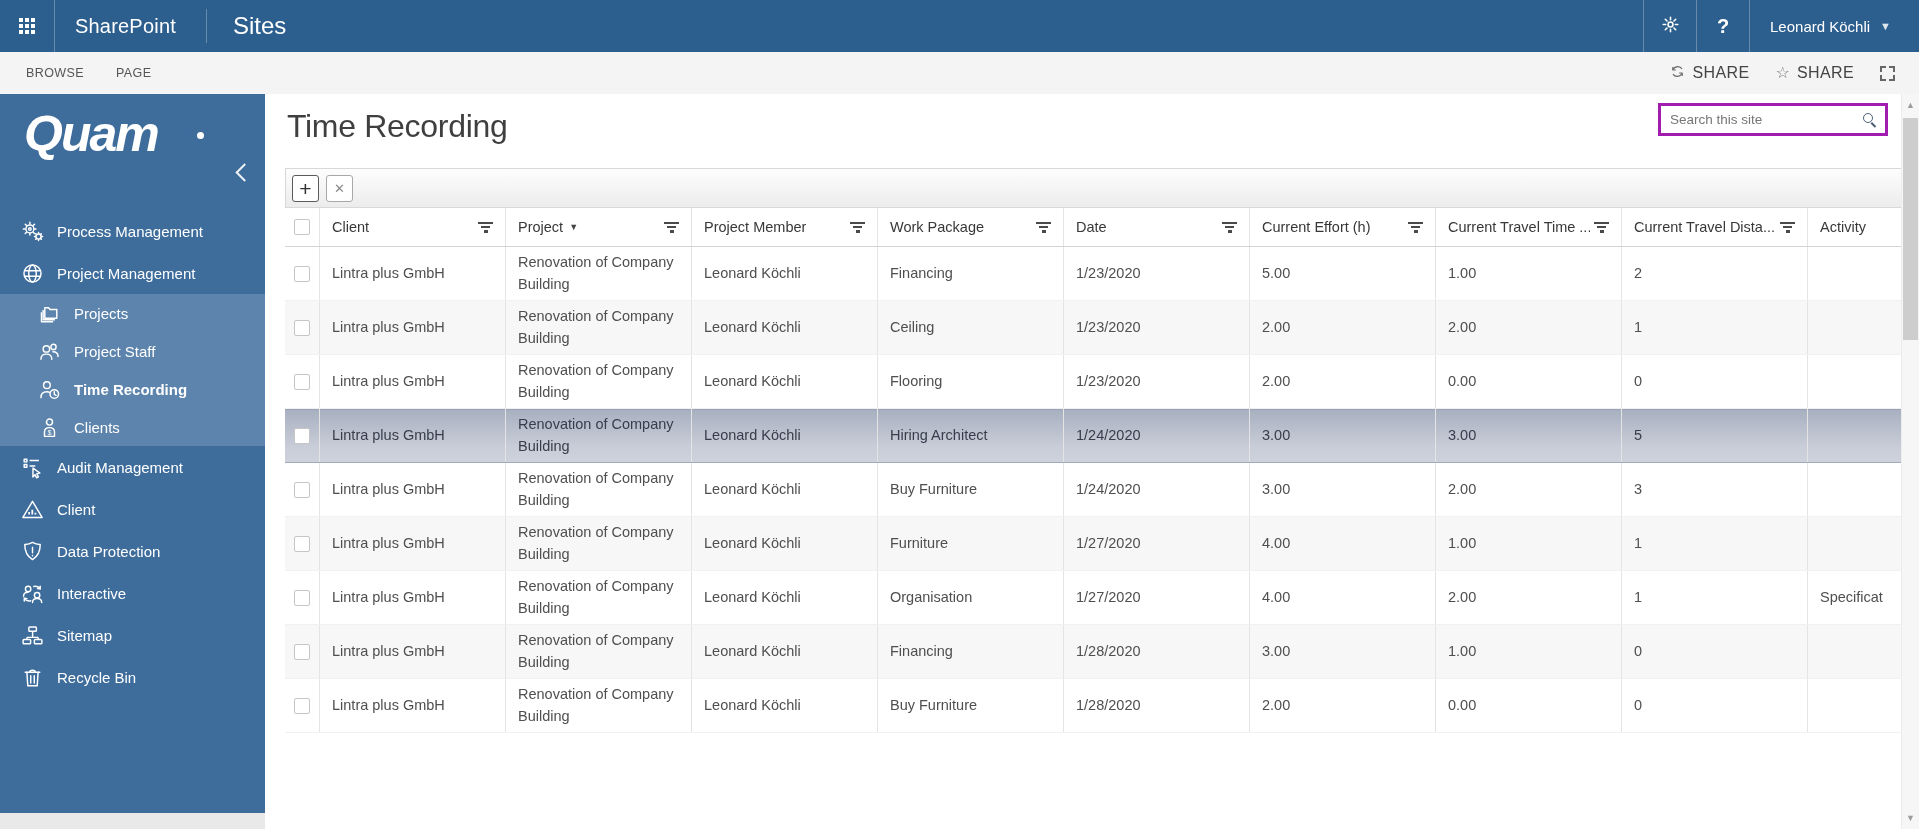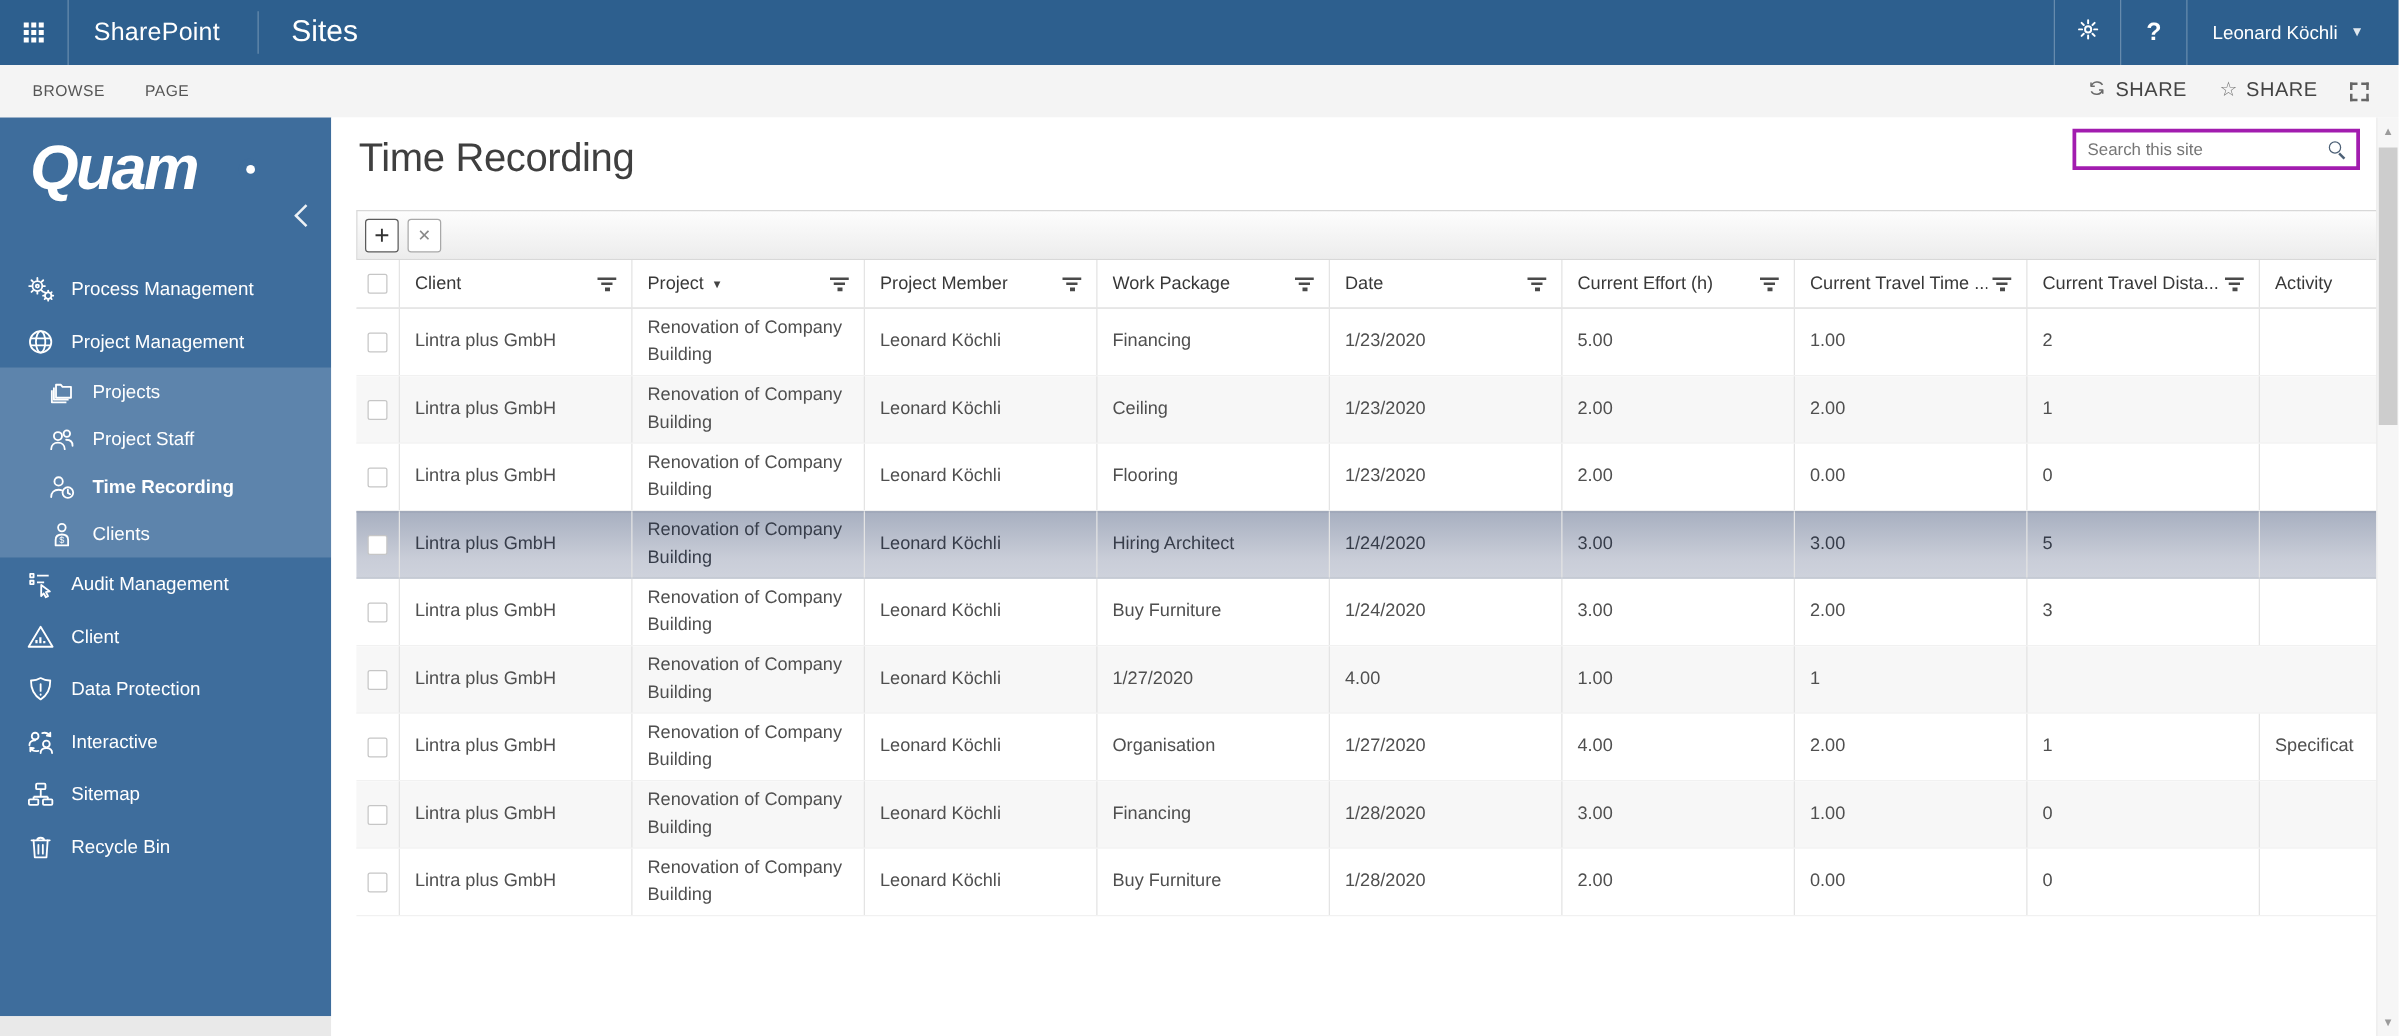--- a/index.html
+++ b/index.html
@@ -608,20 +608,23 @@
         <div class="td nowrap">
           <span class="cell-text">Lintra plus GmbH</span>
         </div>
         <div class="td">
           <span class="cell-text">Renovation of Company Building</span>
         </div>
         <div class="td nowrap">
           <span class="cell-text">Leonard Köchli</span>
         </div>
         <div class="td nowrap">
+          <span class="cell-text">Furniture</span>
+        </div>
+        <div class="td nowrap">
           <span class="cell-text">1/27/2020</span>
         </div>
         <div class="td nowrap">
           <span class="cell-text">4.00</span>
         </div>
         <div class="td nowrap">
           <span class="cell-text">1.00</span>
         </div>
         <div class="td nowrap">
           <span class="cell-text">1</span>

